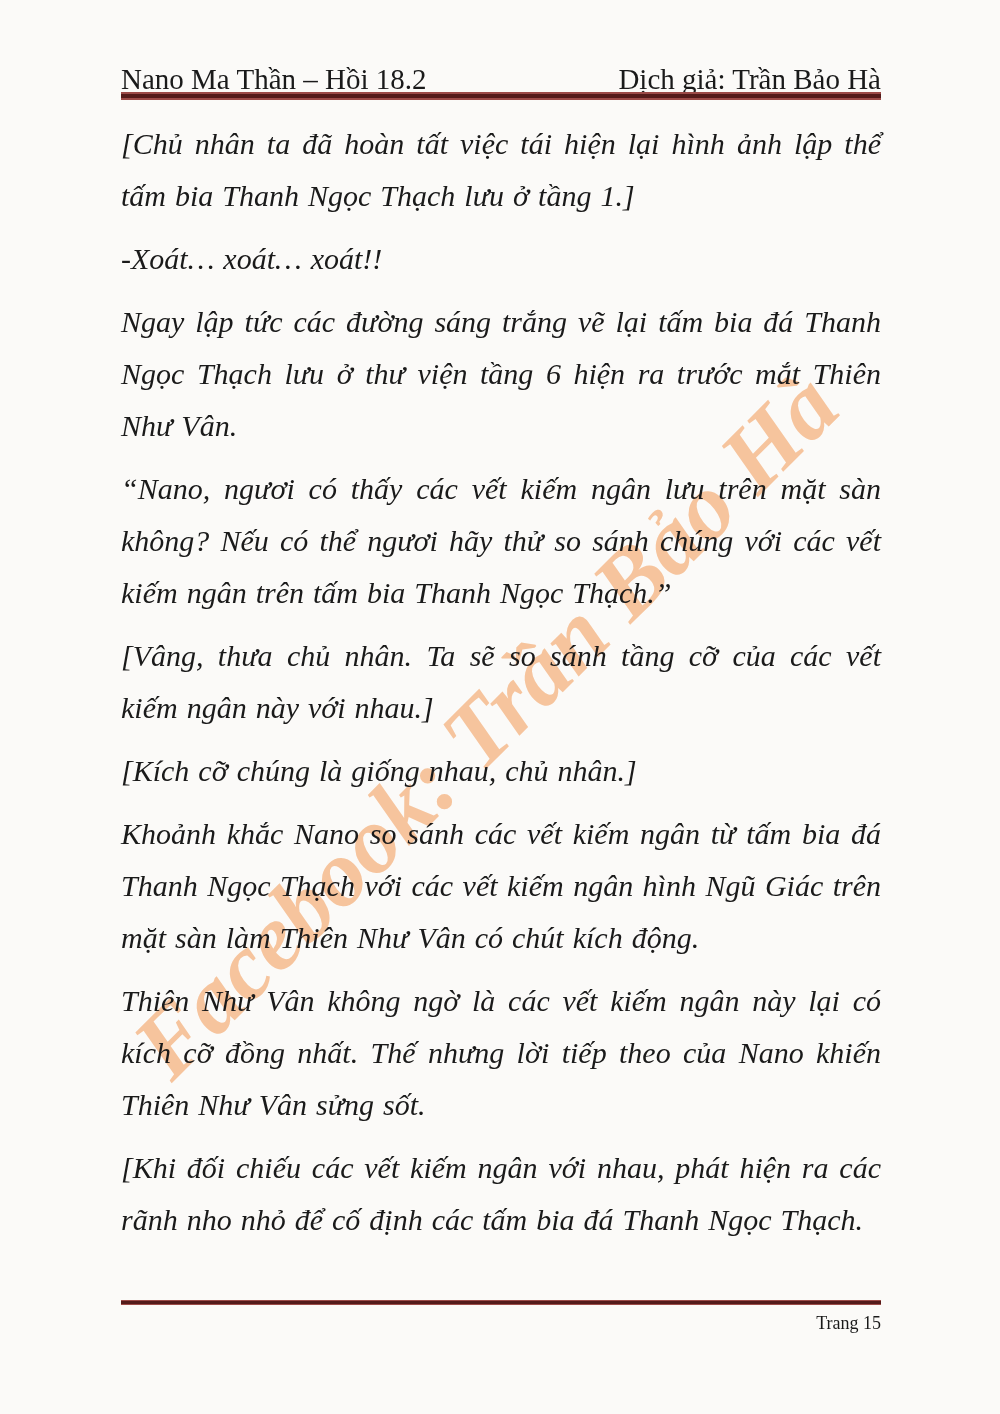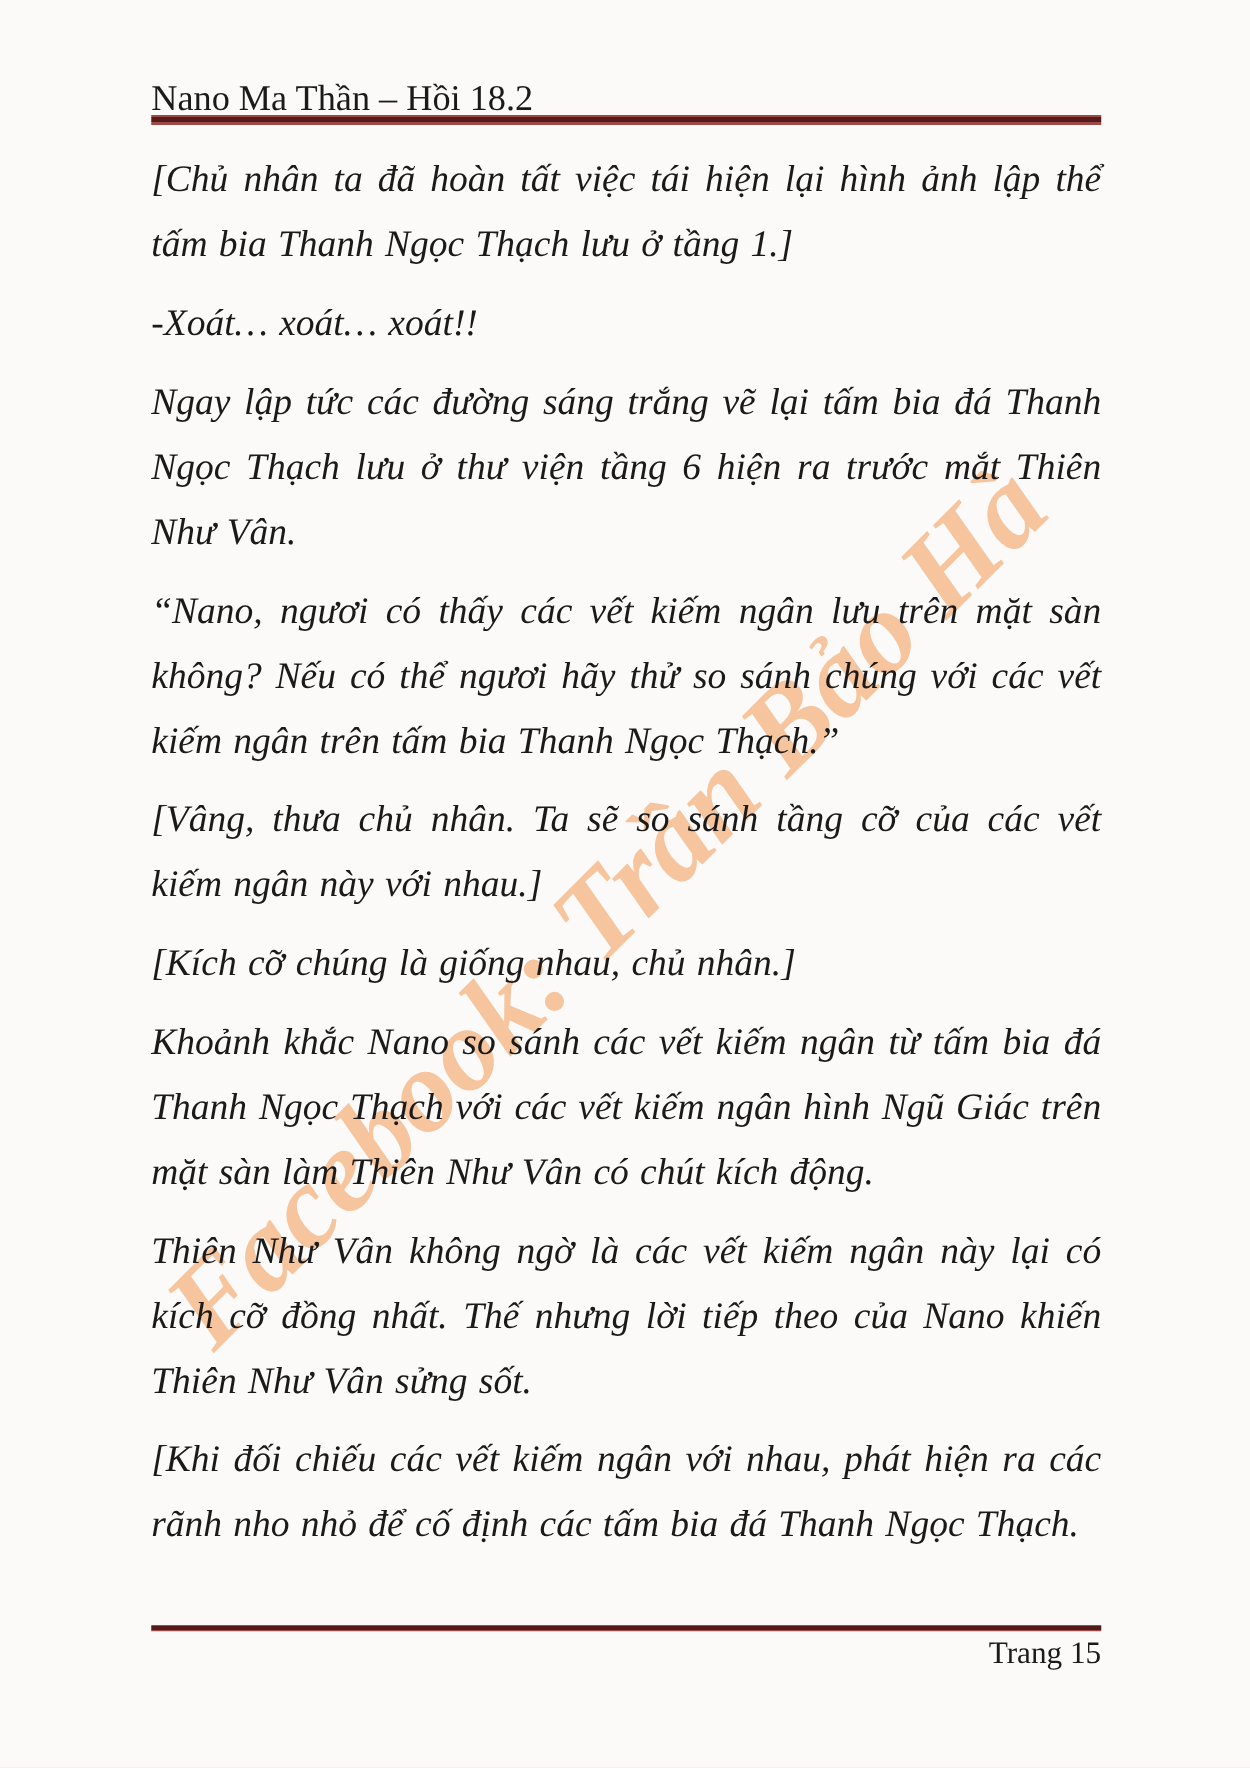--- a/index.html
+++ b/index.html
@@ -89,36 +89,37 @@
     font-style: italic;
     font-weight: bold;
     font-size: 94px;
     color: #f6c49d;
   }
   
   .footer-page {
     position: absolute;
     right: 119px;
     top: 1308px;
-    font-size: 25px;
+    font-size: 18px;
     line-height: 30px;
     z-index: 2;
   }
 </style>
 </head>
 <body>
 
 <div class="page">
 
   <div class="watermark-layer">
     <span class="watermark">Facebook: Trần Bảo Hà</span>
   </div>
 
   <div class="header">
     <span>Nano Ma Thần – Hồi 18.2</span>
+    <span>Dịch giả: Trần Bảo Hà</span>
   </div>
   <div class="rule rule-top"></div>
 
   <div class="content">
     <p>[Chủ nhân ta đã hoàn tất việc tái hiện lại hình ảnh lập thể tấm bia Thanh Ngọc Thạch lưu ở tầng 1.]</p>
     <p>-Xoát… xoát… xoát!!</p>
     <p>Ngay lập tức các đường sáng trắng vẽ lại tấm bia đá Thanh Ngọc Thạch lưu ở thư viện tầng 6 hiện ra trước mắt Thiên Như Vân.</p>
     <p>“Nano, ngươi có thấy các vết kiếm ngân lưu trên mặt sàn không? Nếu có thể ngươi hãy thử so sánh chúng với các vết kiếm ngân trên tấm bia Thanh Ngọc Thạch.”</p>
     <p>[Vâng, thưa chủ nhân. Ta sẽ so sánh tầng cỡ của các vết kiếm ngân này với nhau.]</p>
     <p>[Kích cỡ chúng là giống nhau, chủ nhân.]</p>

